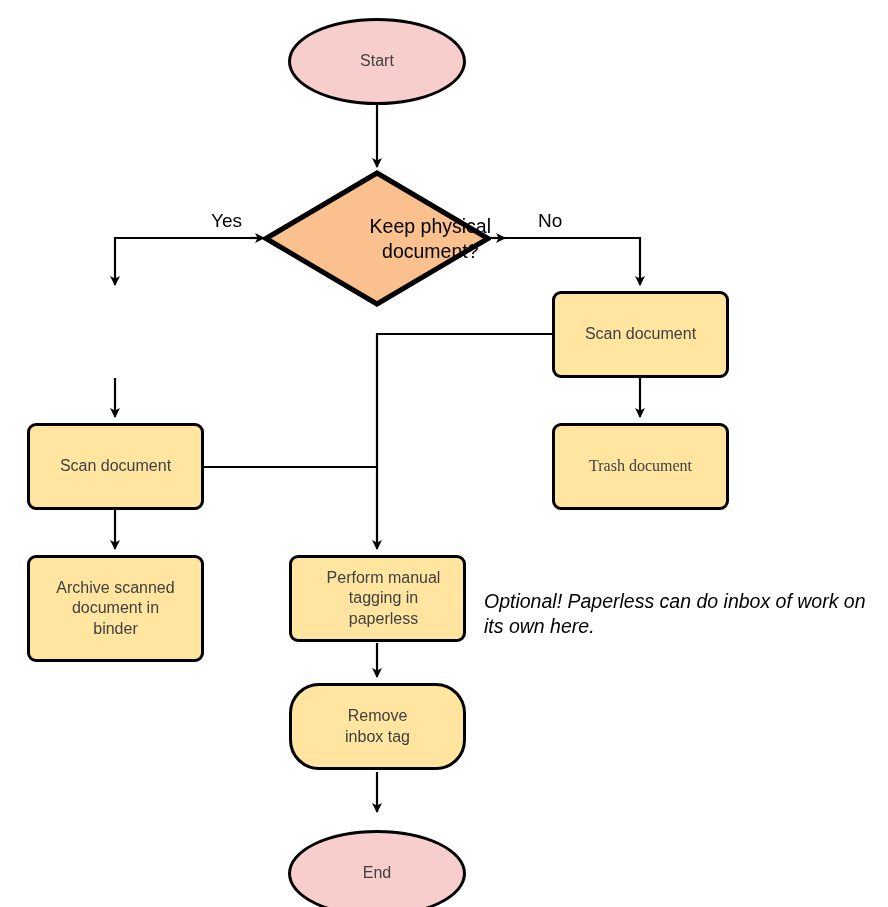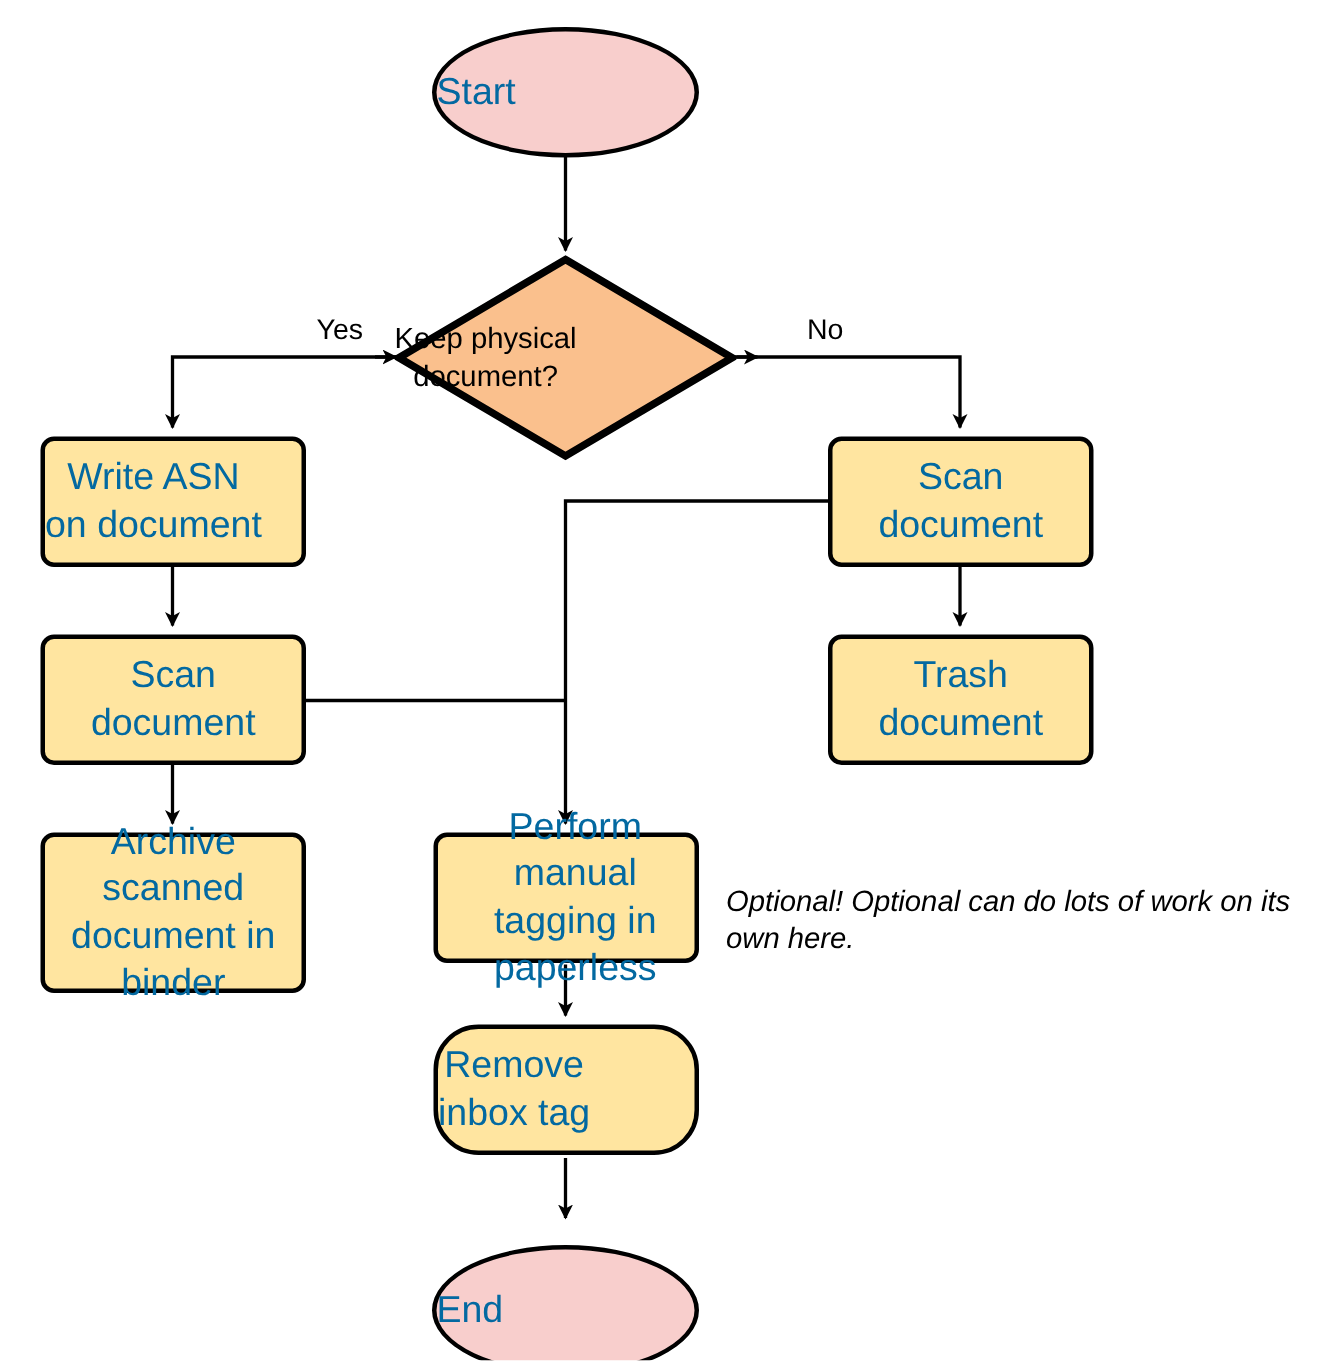--- a/index.html
+++ b/index.html
@@ -22,24 +22,24 @@
     left: 0;
     top: 0;
     width: 888px;
     height: 907px;
   }
   .node {
     position: absolute;
     box-sizing: border-box;
     display: flex;
     align-items: center;
-    justify-content: flex-start;
+    justify-content: center;
     text-align: center;
-    color: #0369a1;
-    font-size: 25px;
+    color: #404040;
+    font-size: 16px;
     line-height: 1.26;
     z-index: 3;
   }
   .node .label {
     white-space: pre-line;
     display: block;
   }
   .terminator {
     border: 3px solid #000000;
     border-radius: 50%;
@@ -48,21 +48,21 @@
   .process {
     border: 3px solid #000000;
     border-radius: 9px;
     background: #ffe5a0;
   }
   .decision-wrap {
     position: absolute;
     z-index: 2;
     display: flex;
     align-items: center;
-    justify-content: flex-start;
+    justify-content: flex-end;
   }
   .decision-wrap svg {
     position: absolute;
     left: 0;
     top: 0;
   }
   .decision-wrap .label {
     position: relative;
     z-index: 2;
     text-align: center;
@@ -136,53 +136,49 @@
     <svg width="228" height="137" viewBox="0 0 228 137" xmlns="http://www.w3.org/2000/svg">
       <polygon points="114,3 225,68.5 114,134 3,68.5" fill="#fac08d" stroke="#000000" stroke-width="5"></polygon>
     </svg>
     <span class="label">Keep physical
 document?</span>
   </div>
 
   <div class="edge-label" style="left:209px; top:210px;">Yes</div>
   <div class="edge-label" style="left:536px; top:210px;">No</div>
 
-  <div class="node process" style="left:27px; top:291px; width:177px; height:87px;">
-    <span class="label">Write ASN
-on document</span>
-  </div>
 
   <div class="node process" style="left:27px; top:423px; width:177px; height:87px;">
     <span class="label">Scan document</span>
   </div>
 
   <div class="node process" style="left:27px; top:555px; width:177px; height:107px;">
     <span class="label">Archive scanned
 document in
 binder</span>
   </div>
 
   <div class="node process" style="left:552px; top:291px; width:177px; height:87px;">
     <span class="label">Scan document</span>
   </div>
 
-  <div class="node process" style="left:552px; top:423px; width:177px; height:87px;">
+  <div class="node process" style="left:552px; top:423px; width:177px; height:87px;font-family:Liberation Serif, serif;">
     <span class="label">Trash document</span>
   </div>
 
   <div class="node process" style="left:289px; top:555px; width:177px; height:87px;padding-left:12px;">
     <span class="label">Perform manual
 tagging in
 paperless</span>
   </div>
 
   <div class="node process" style="left:289px; top:683px; width:177px; height:87px;border-radius:30px;">
     <span class="label">Remove
 inbox tag</span>
   </div>
 
   <div class="node terminator" style="left:288px; top:830px; width:178px; height:87px;">
     <span class="label">End</span>
   </div>
 
-  <div class="note" style="left:484px; top:589px; width:400px;">Optional! Optional can do lots of work on its own here.</div>
+  <div class="note" style="left:484px; top:589px; width:400px;">Optional! Paperless can do inbox of work on its own here.</div>
 
 </div>
 
 </body></html>

